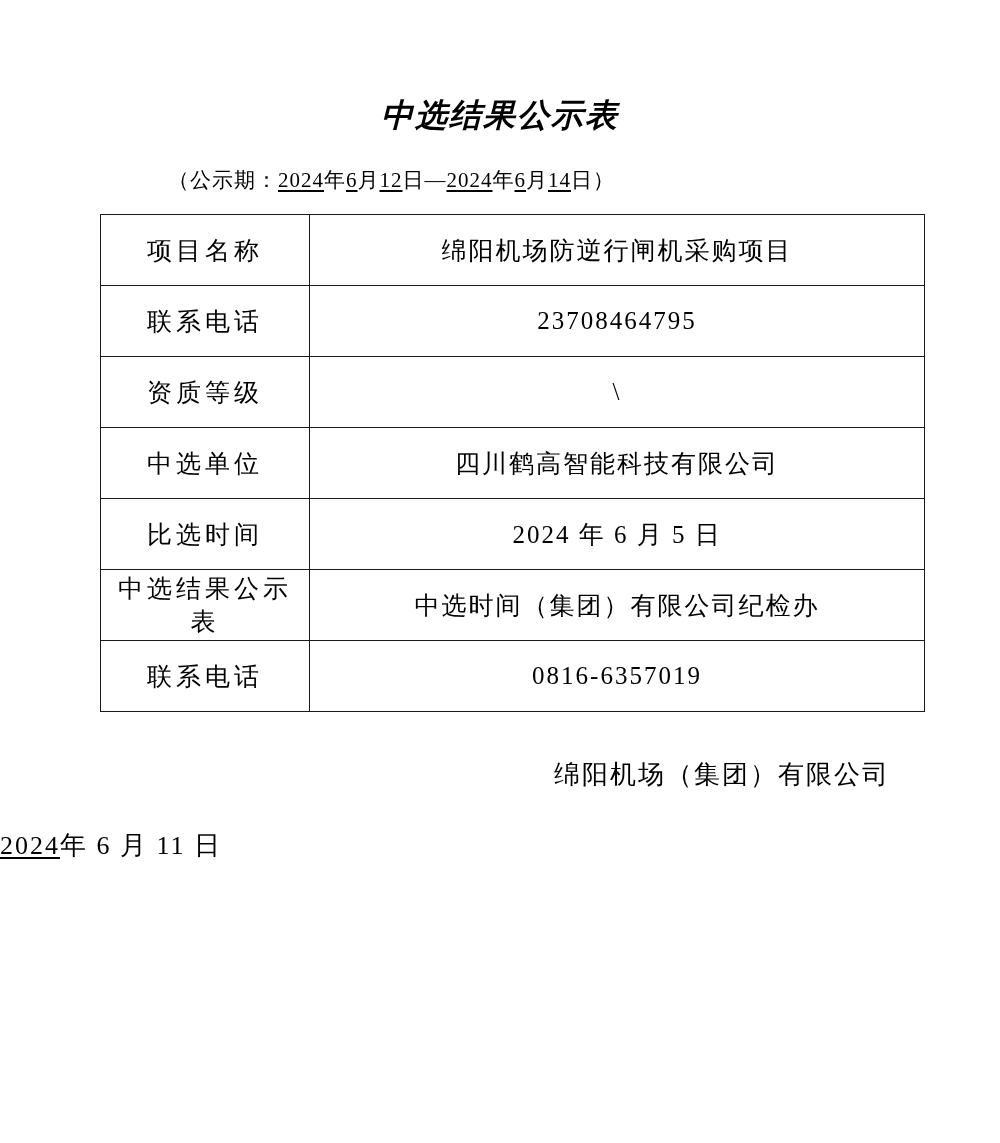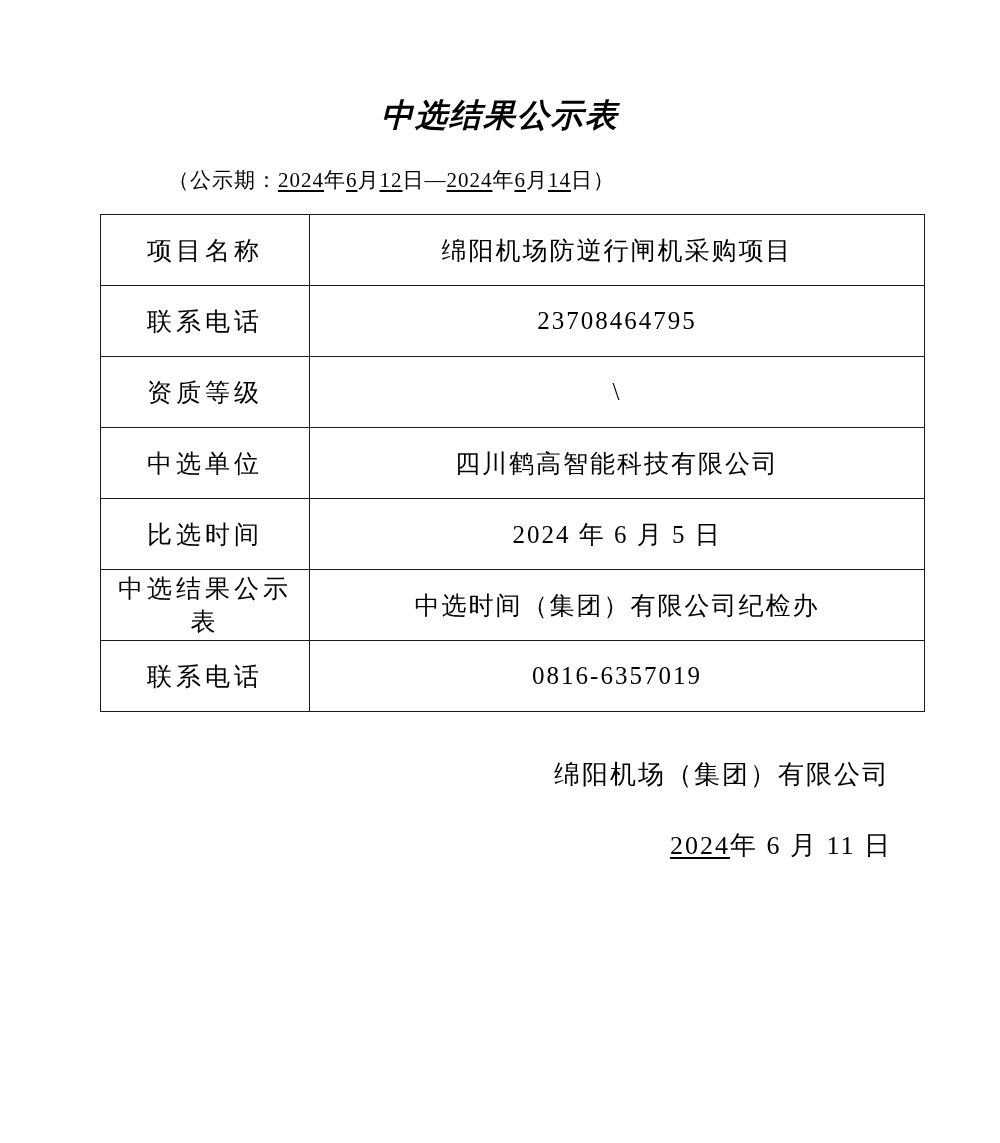--- a/index.html
+++ b/index.html
@@ -73,21 +73,20 @@
   .signature {
     margin-top: 50px;
     text-align: right;
     padding-right: 110px;
     font-size: 26px;
     letter-spacing: 2px;
     line-height: 1.0;
   }
   .sign-date {
     margin-top: 40px;
-    text-align: right;
     padding-right: 108px;
     font-size: 26px;
     letter-spacing: 2px;
   }
   .sign-date .u {
     text-decoration: underline;
     text-underline-offset: 3px;
   }
 </style>
 </head>

